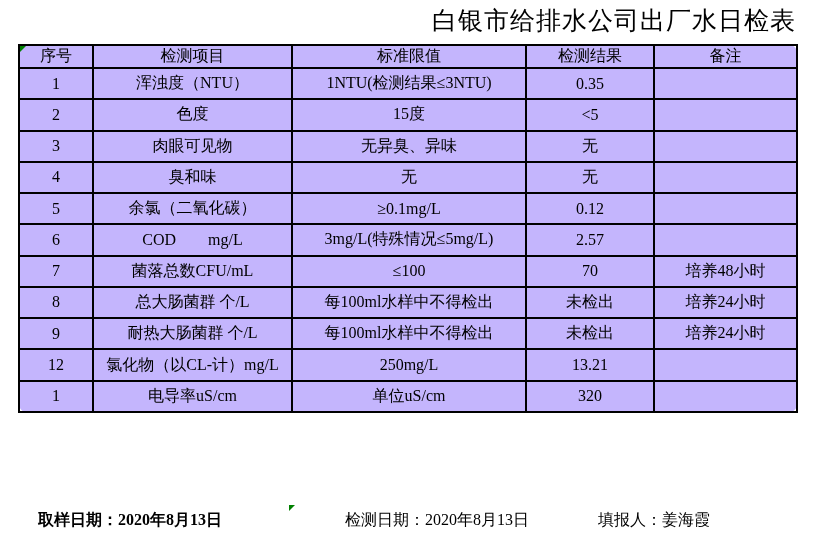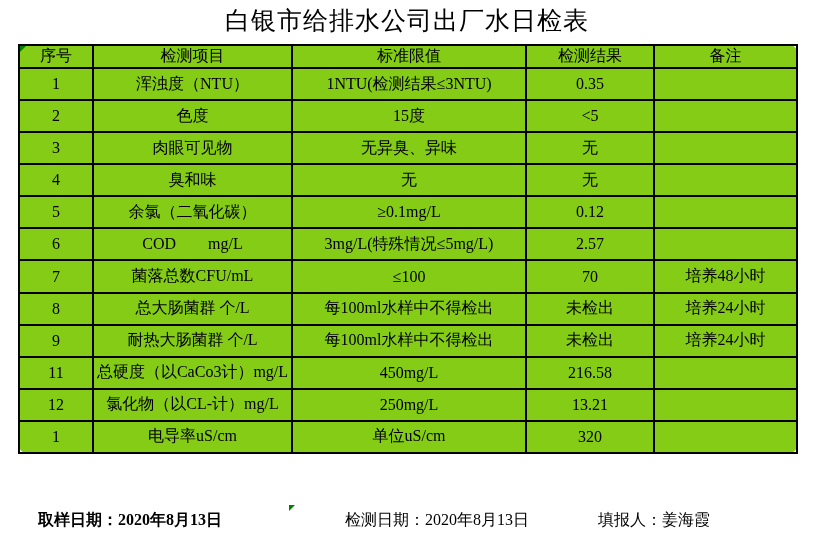--- a/index.html
+++ b/index.html
@@ -13,34 +13,34 @@
     height: 544px;
     font-family: "Liberation Serif", "DejaVu Serif", serif;
     color: #000000;
     overflow: hidden;
   }
   .title {
     position: absolute;
     top: 4px;
     left: 18px;
     width: 778px;
-    text-align: center;
+    text-align: right;
     font-size: 25px;
     letter-spacing: 1px;
     white-space: nowrap;
   }
   table.check-table {
     position: absolute;
     left: 18px;
     top: 44px;
     width: 778px;
-    height: 410px;
+    height: 369px;
     border-collapse: collapse;
     table-layout: fixed;
-    background: #84cc16;
+    background: #c4b5fd;
     border-radius: 11px;
   }
   .check-table th, .check-table td {
     border: 2px solid #000000;
     text-align: center;
     vertical-align: middle;
     font-size: 16px;
     font-weight: normal;
     padding: 0 2px;
     overflow: hidden;
@@ -145,27 +145,20 @@
       <td>培养24小时</td>
     </tr>
     <tr>
       <td>9</td>
       <td>耐热大肠菌群 个/L</td>
       <td>每100ml水样中不得检出</td>
       <td>未检出</td>
       <td>培养24小时</td>
     </tr>
     <tr>
-      <td>11</td>
-      <td>总硬度（以CaCo3计）mg/L</td>
-      <td>450mg/L</td>
-      <td>216.58</td>
-      <td></td>
-    </tr>
-    <tr>
       <td>12</td>
       <td>氯化物（以CL-计）mg/L</td>
       <td>250mg/L</td>
       <td>13.21</td>
       <td></td>
     </tr>
     <tr>
       <td>1</td>
       <td>电导率uS/cm</td>
       <td>单位uS/cm</td>

